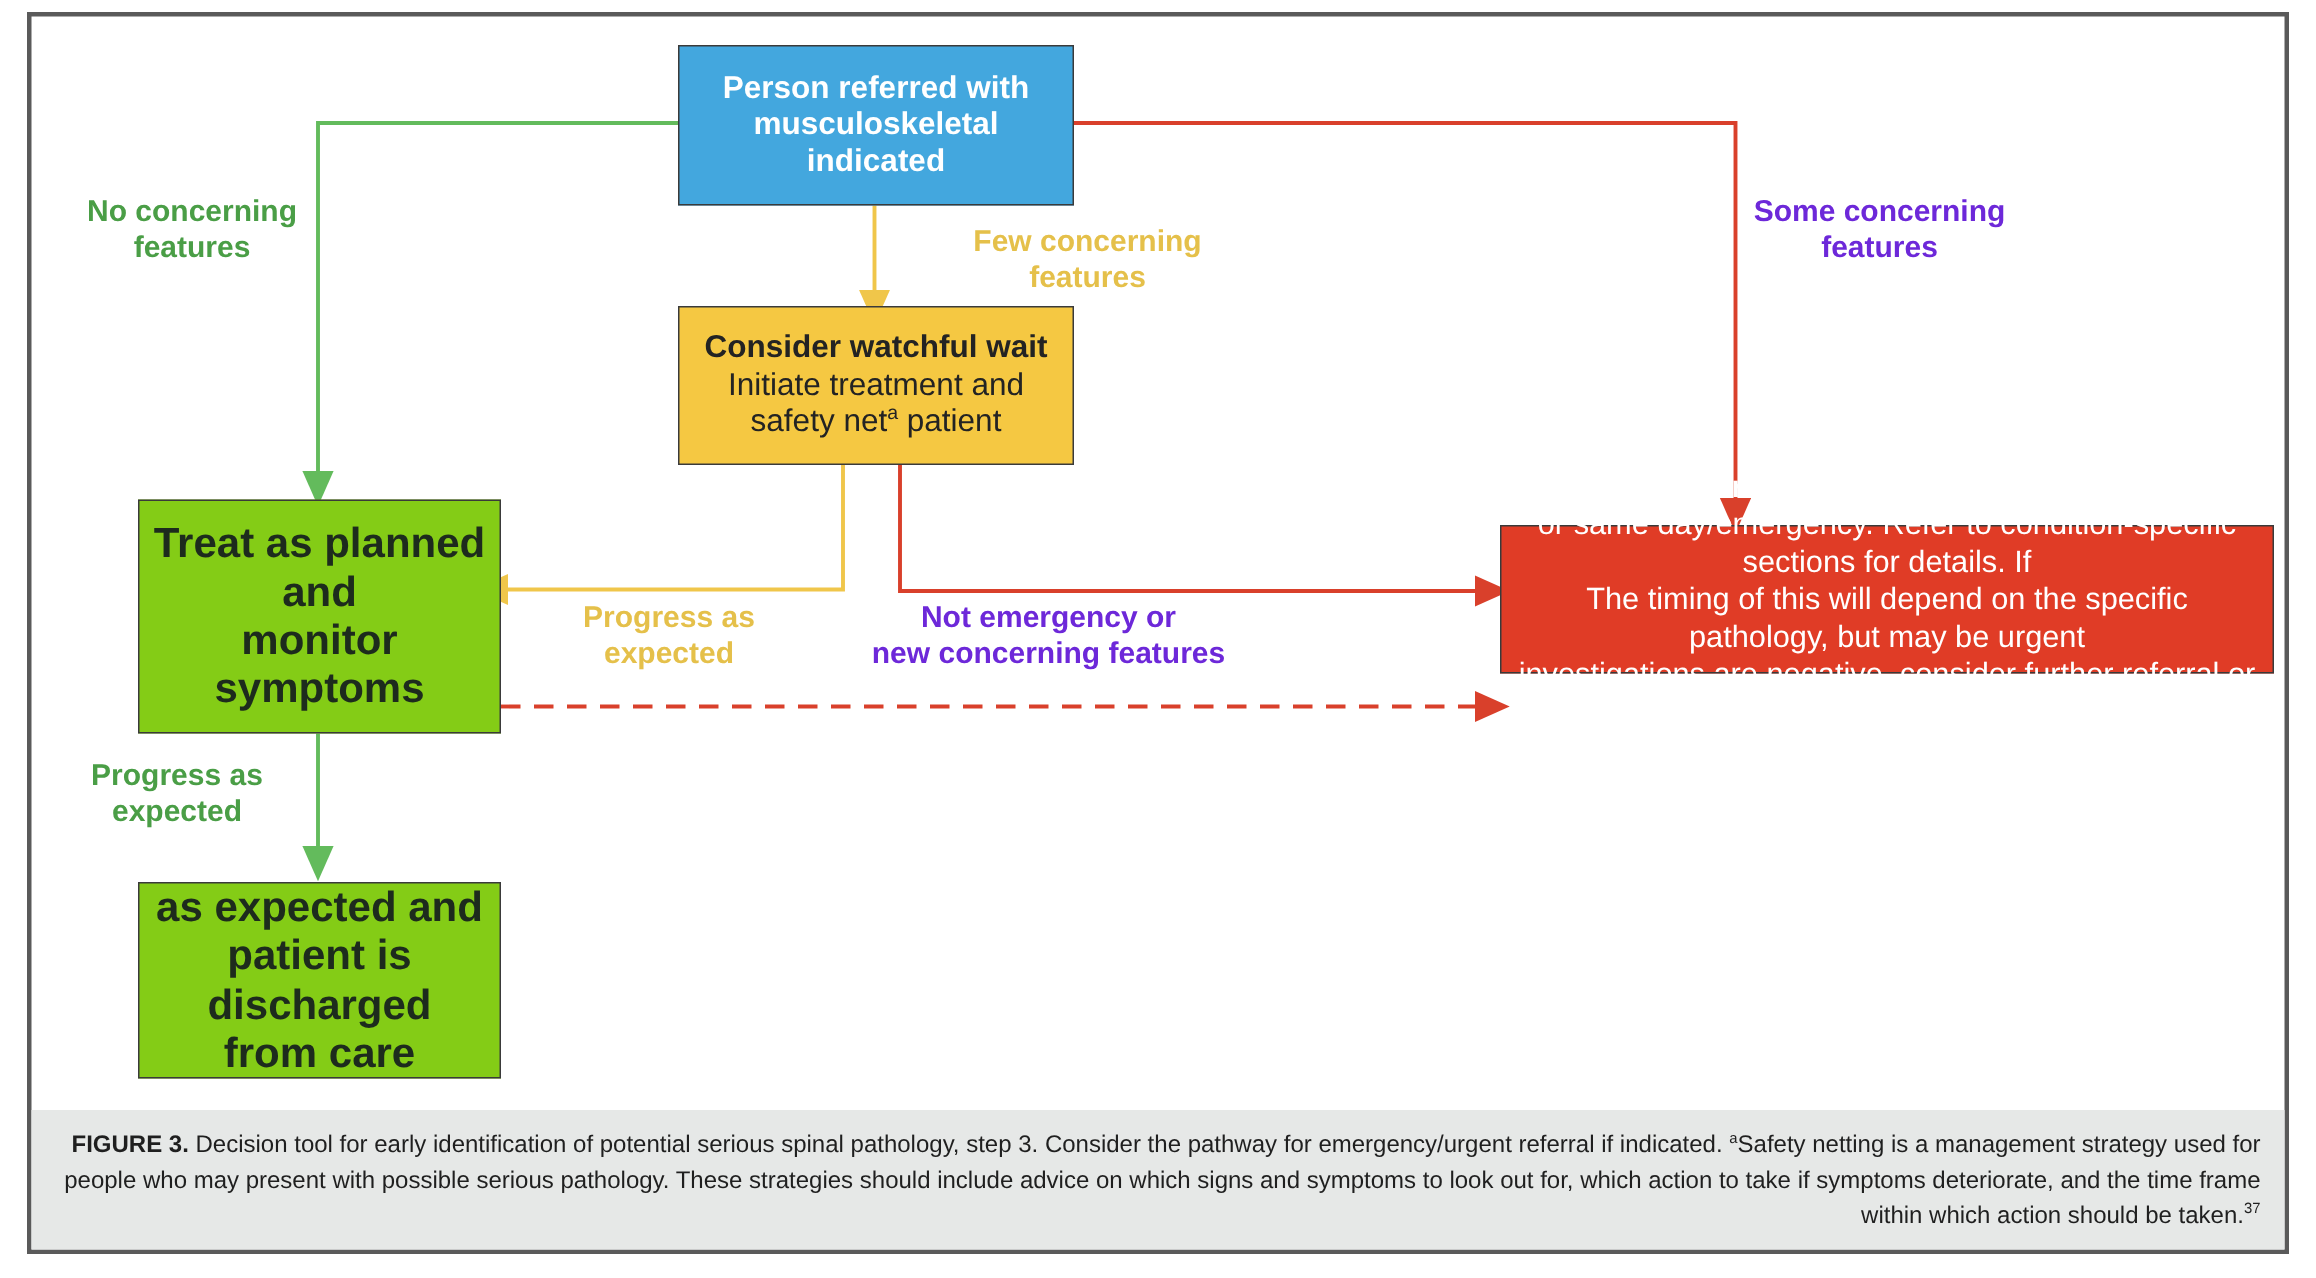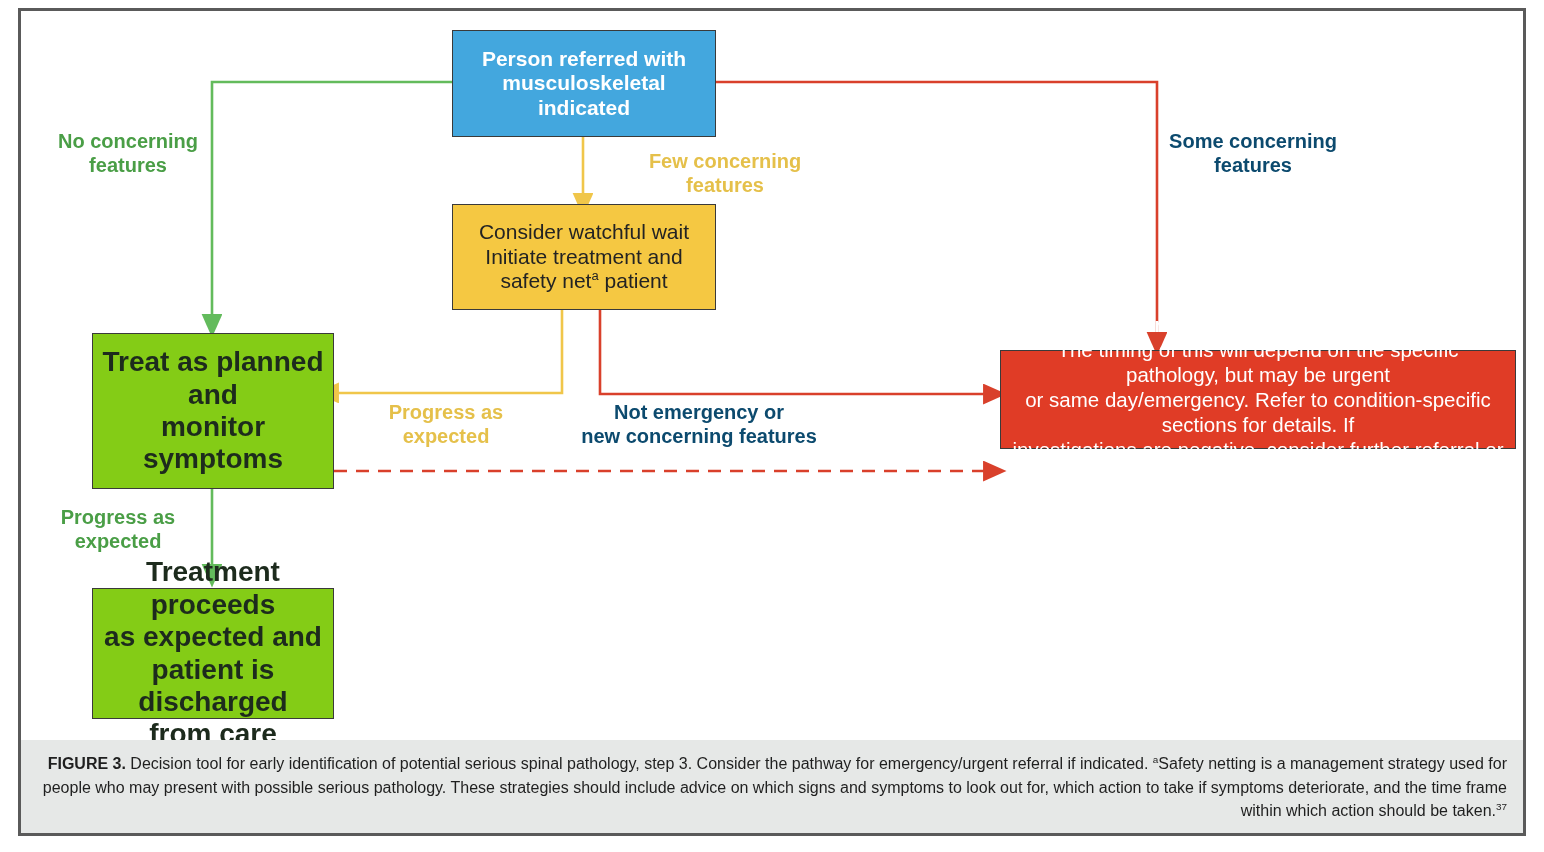--- a/index.html
+++ b/index.html
@@ -58,21 +58,21 @@
     background: #43a7de;
     color: #ffffff;
     font-weight: bold;
     font-size: 21px;
   }
   .node-yellow {
     background: #f5c842;
     color: #232323;
     font-size: 21px;
   }
-  .node-yellow .t1 { font-weight: normal; }
+  .node-yellow .t1 { font-weight: bold; }
   .node-green {
     background: #84cc16;
     color: #1d2b1d;
     font-weight: bold;
     font-size: 28px;
   }
   .node-red {
     background: #e03c26;
     color: #ffffff;
     font-size: 20.5px;
@@ -85,21 +85,21 @@
 
   .edge-label {
     position: absolute;
     font-weight: bold;
     font-size: 20px;
     text-align: center;
     line-height: 1.18;
   }
   .lbl-green { color: #4a9e46; }
   .lbl-yellow { color: #e5c04a; }
-  .lbl-red { color: #0c4a6e; }
+  .lbl-red { color: #6d28d9; }
 
   
   #caption {
     position: absolute;
     left: 21px;
     top: 740px;
     width: 1502px;
     height: 93px;
     background: #e6e8e7;
     box-sizing: border-box;
@@ -179,32 +179,31 @@
 
     <div class="node node-green" style="left:92px; top:333px; width:242px; height:156px;">
       <div class="inner">
         <div>Treat as planned and</div>
         <div>monitor symptoms</div>
       </div>
     </div>
 
     <div class="node node-green" style="left:92px; top:588px; width:242px; height:131px;">
       <div class="inner">
-        <div>Treatment proceeds</div>
         <div>as expected and</div>
         <div>patient is discharged</div>
         <div>from care</div>
       </div>
     </div>
 
     <div class="node node-red" style="left:1000px; top:350px; width:516px; height:99px;">
       <div class="inner">
         <div class="t1">Consider further investigation/referral</div>
+        <div>or same day/emergency. Refer to condition-specific sections for details. If</div>
         <div>The timing of this will depend on the specific pathology, but may be urgent</div>
-        <div>or same day/emergency. Refer to condition-specific sections for details. If</div>
         <div>investigations are negative, consider further referral or restart treatment</div>
       </div>
     </div>
 
     <div class="edge-label lbl-green" style="left:38px; top:130px; width:180px;">
       <div>No concerning</div>
       <div>features</div>
     </div>
 
     <div class="edge-label lbl-yellow" style="left:630px; top:150px; width:190px;">

